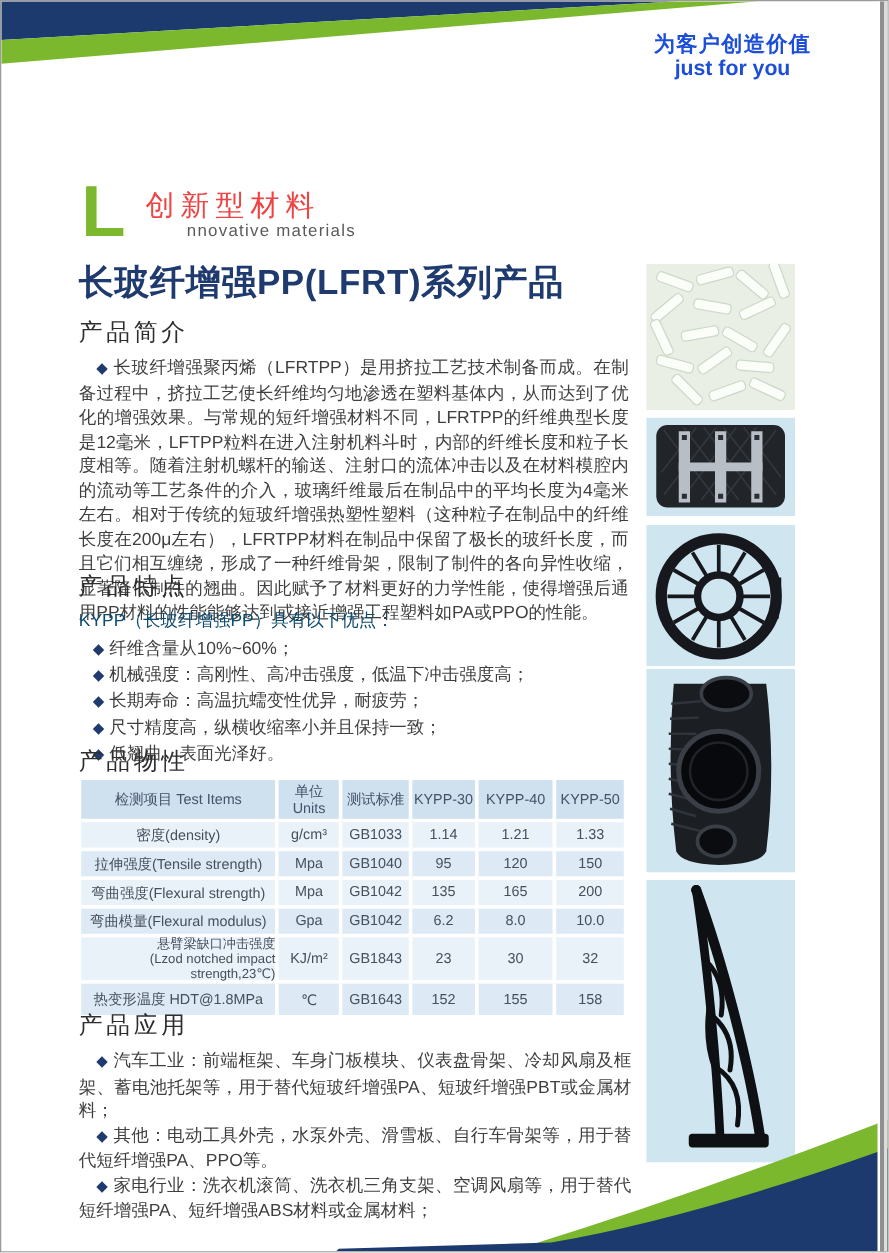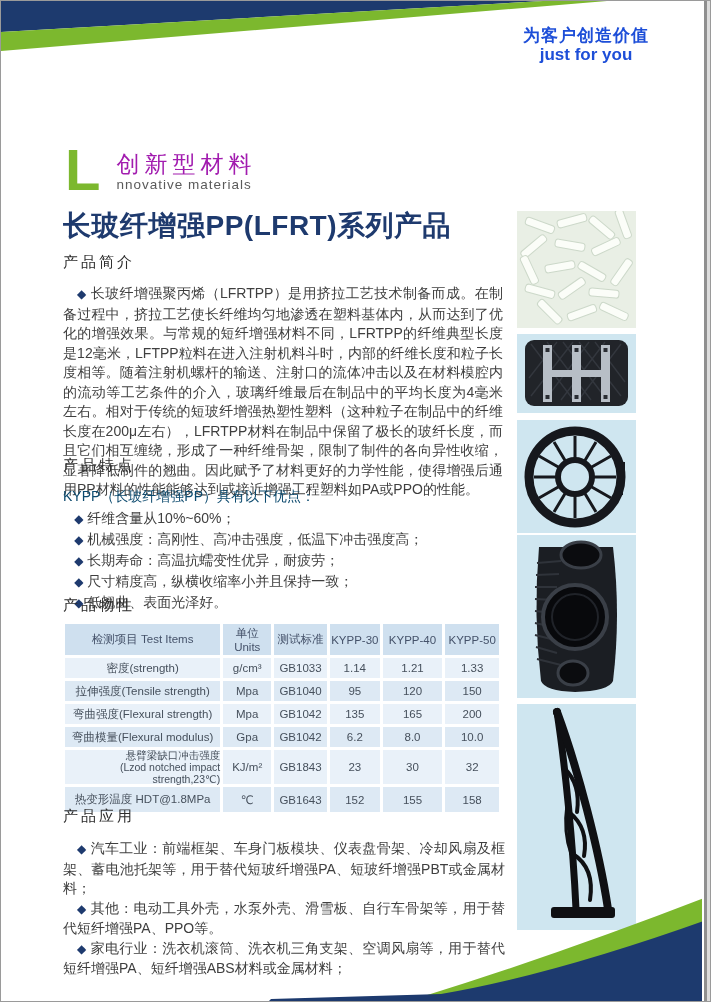--- a/index.html
+++ b/index.html
@@ -16,26 +16,26 @@
   
   .top-banner{left:0;top:0;}
   .tagline{left:512px;top:25px;width:146px;text-align:center;color:#1d4ed8;font-weight:bold;line-height:19px;}
   .tagline .cn{font-size:17px;letter-spacing:1px;}
   .tagline .en{font-size:17px;}
 
   
   .logo{left:64px;top:144px;display:flex;align-items:flex-start;}
   .logo .letter{color:#7cb82e;font-size:58px;font-weight:bold;line-height:50px;}
   .logo .wordmark{margin-left:16px;padding-top:6px;}
-  .logo .cn{font-size:23px;color:#a21caf;letter-spacing:5px;line-height:26px;}
-  .logo .en{font-size:13.5px;color:#5a5a5a;letter-spacing:1px;line-height:16px;}
+  .logo .cn{font-size:23px;color:#ef4444;letter-spacing:5px;line-height:26px;}
+  .logo .en{font-size:13.5px;color:#5a5a5a;letter-spacing:1px;line-height:16px;margin-left:33px;}
 
   .product-title{left:62px;top:206px;font-size:28px;font-weight:bold;color:#1e3a6e;letter-spacing:0.5px;}
 
-  .sec-h{left:62px;font-size:15px;color:#2d2d2d;letter-spacing:3px;}
+  .sec-h{left:62px;font-size:19px;color:#2d2d2d;letter-spacing:3px;}
   .body-text{left:62px;width:440px;font-size:14px;line-height:19.5px;text-align:justify;color:#3f3f3f;}
   .dia{color:#1e3a6e;font-size:12px;}
   p.bullet-p{margin:0;text-indent:1em;}
   .lead{left:62px;width:440px;font-size:14px;color:#0c4a6e;}
   .feat-list{left:62px;width:440px;font-size:14px;line-height:20px;}
   .feat-list p{margin:0;text-indent:0.8em;}
 
   
   .ptable{left:64px;top:623px;width:434px;font-size:11.5px;color:#46505c;}
   .trow{display:flex;}
@@ -107,21 +107,21 @@
   <div class="abs ptable">
     <div class="trow thead">
       <div class="cell c0">检测项目 Test Items</div>
       <div class="cell c1">单位 Units</div>
       <div class="cell c2">测试标准</div>
       <div class="cell c3">KYPP-30</div>
       <div class="cell c4">KYPP-40</div>
       <div class="cell c5">KYPP-50</div>
     </div>
     <div class="trow r r-light">
-      <div class="cell c0">密度(strength)</div>
+      <div class="cell c0">密度(density)</div>
       <div class="cell c1">g/cm³</div>
       <div class="cell c2">GB1033</div>
       <div class="cell c3">1.14</div>
       <div class="cell c4">1.21</div>
       <div class="cell c5">1.33</div>
     </div>
     <div class="trow r r-dark">
       <div class="cell c0">拉伸强度(Tensile strength)</div>
       <div class="cell c1">Mpa</div>
       <div class="cell c2">GB1040</div>

